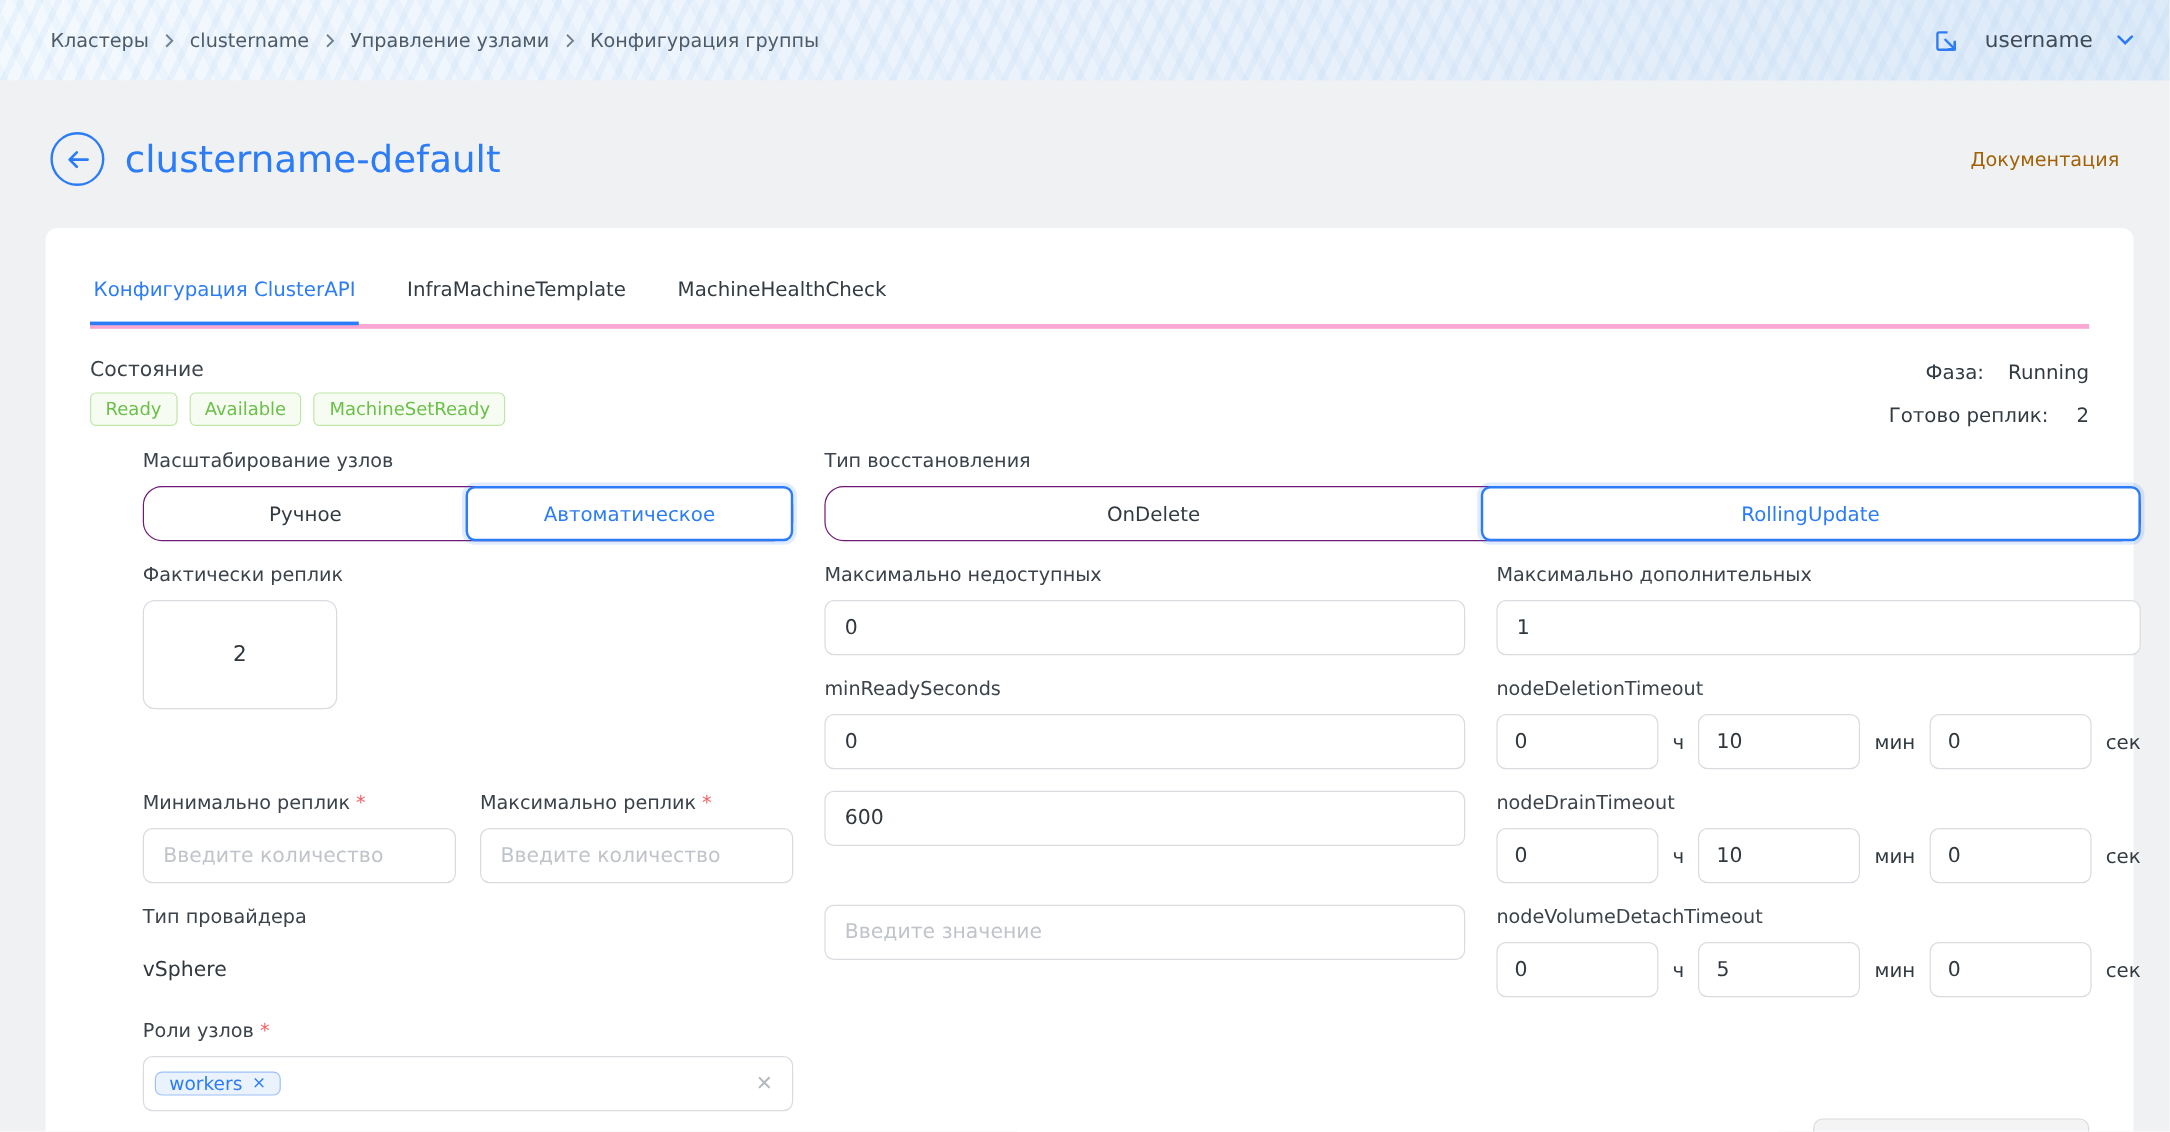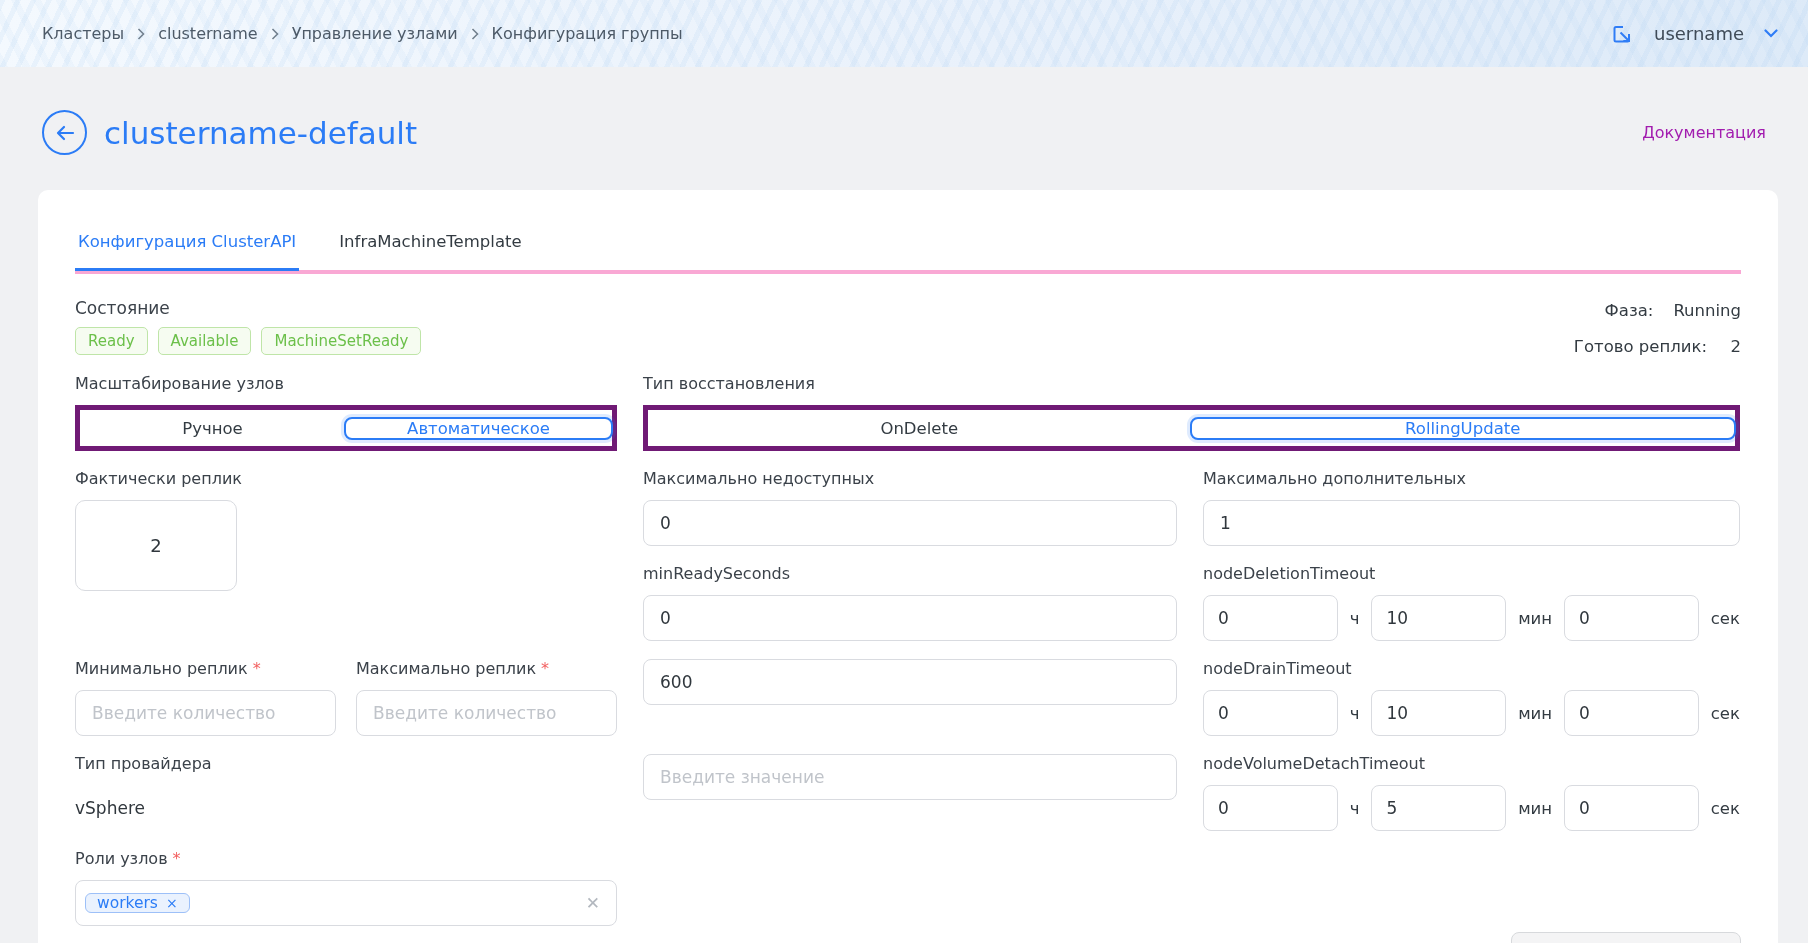--- a/index.html
+++ b/index.html
@@ -35,21 +35,21 @@
     display:flex; align-items:center;
     margin:43px 42px 0 42px;
   }
   .back-btn {
     width:45px; height:45px; border-radius:50%;
     border:2.5px solid #2b7cf6; background:transparent;
     display:flex; align-items:center; justify-content:center;
     cursor:pointer; flex:0 0 auto;
   }
   .page-title { font-size:31px; font-weight:500; color:#2b7cf6; margin-left:17px; }
-  .doc-link { margin-left:auto; font-size:16px; color:#a21caf; text-decoration:none; cursor:pointer; }
+  .doc-link { margin-left:auto; font-size:16px; color:#a16207; text-decoration:none; cursor:pointer; }
 
   
   .card {
     position:absolute; left:38px; top:190px; width:1740px; height:860px;
     background:#ffffff; border-radius:10px;
     padding:0 37px;
   }
 
   
   .tabs { display:flex; gap:37px; padding-top:42px; border-bottom:4px solid #f9a8d4; }
@@ -71,27 +71,28 @@
   .status-right { display:flex; flex-direction:column; gap:17px; align-items:flex-end; padding-top:3px; }
   .status-kv { display:flex; gap:20px; font-size:16.5px; color:#333b42; }
   .status-kv .kv-value { min-width:14px; text-align:right; }
 
   
   .form-grid {
     display:grid;
     grid-template-columns:542px 534px 537px;
     column-gap:26px; row-gap:18px;
     margin-top:18px;
+    margin-left:44px;
   }
   .cell {}
   .span23 { grid-column:2 / 4; }
   .field-label { font-size:16px; color:#3b424a; margin-bottom:12px; display:flex; gap:5px; }
   .req { color:#f25f5f; }
 
-  .seg { display:flex; width:100%; height:46px; border:5px solid #701a75; border-radius:0; background:#fff;align-items:center; }
+  .seg { display:flex; width:100%; height:46px; border:1px solid #701a75; border-radius:16px; background:#fff; }
   .seg-opt {
     flex:1 1 0; display:flex; align-items:center; justify-content:center;
     font-size:16.5px; color:#333b42; cursor:pointer; border-radius:8px;
   }
   .seg-opt.selected {
     color:#2b7cf6; border:2px solid #2b7cf6; margin:-1px;
     box-shadow:0 0 0 3px rgba(43,124,246,0.15);
     background:#fff; z-index:1;
   }
 
@@ -178,20 +179,21 @@
   </button>
   <h1 class="page-title">clustername-default</h1>
   <a class="doc-link">Документация</a>
 </div>
 
 <div class="card">
 
   <div class="tabs">
     <div class="tab active">Конфигурация ClusterAPI</div>
     <div class="tab">InfraMachineTemplate</div>
+    <div class="tab">MachineHealthCheck</div>
   </div>
 
   <div class="status-row">
     <div>
       <div class="status-label">Состояние</div>
       <div class="badges">
         <span class="badge">Ready</span>
         <span class="badge">Available</span>
         <span class="badge">MachineSetReady</span>
       </div>

